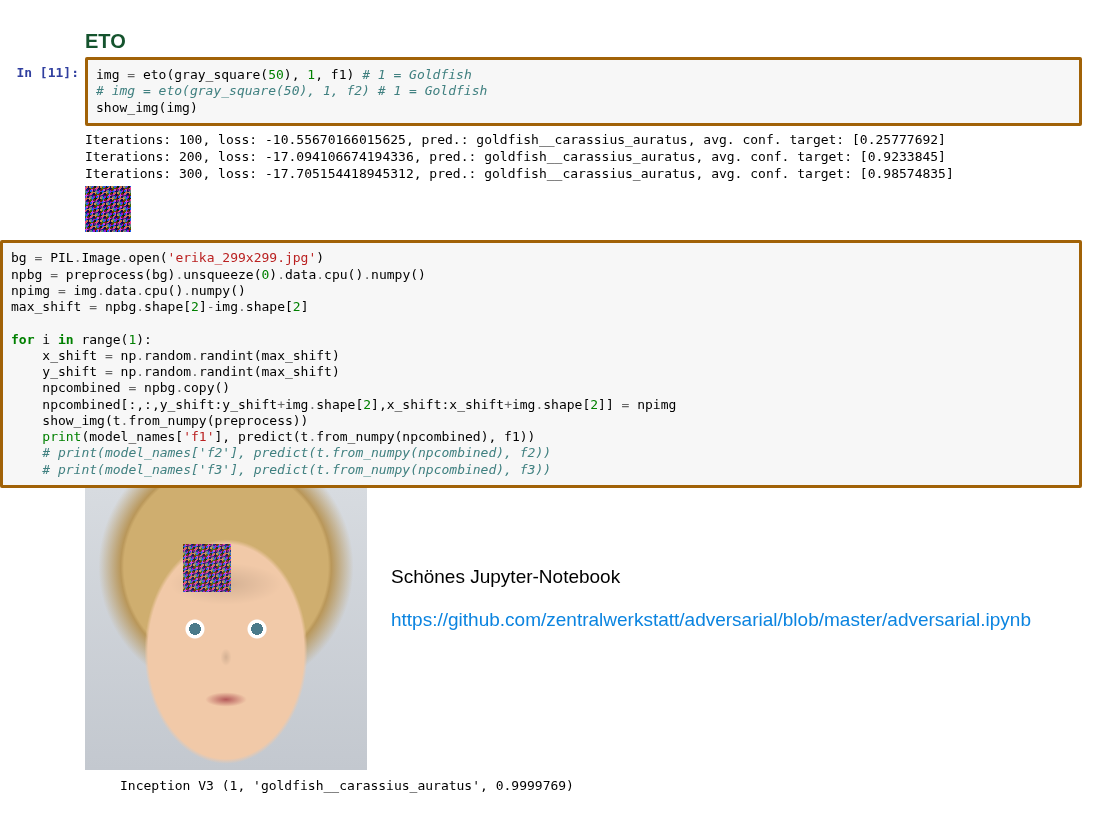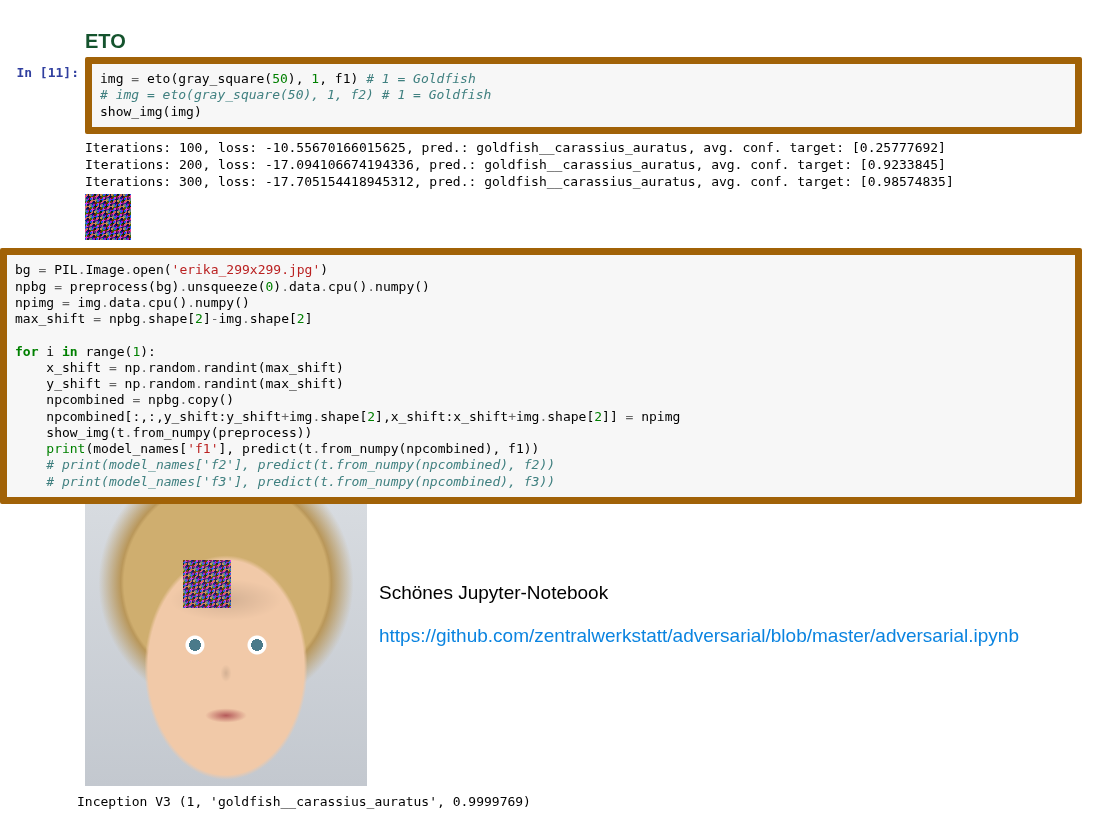--- a/index.html
+++ b/index.html
@@ -26,21 +26,21 @@
     min-width: 85px;
     padding: 8px 6px 0 0;
     text-align: right;
     font-family: "DejaVu Sans Mono", Menlo, Monaco, Consolas, monospace;
     font-size: 13px;
     color: #303f9f;
     font-weight: 700;
   }
   .code-input {
     flex: 1;
-    border: 7px solid #a16207;
+    border: 3px solid #a16207;
     background: #f7f7f7;
     border-radius: 2px;
     padding: 7px 8px;
     font-family: "DejaVu Sans Mono", Menlo, Monaco, Consolas, monospace;
     font-size: 13px;
     line-height: 1.25;
     margin-right: 20px;
     white-space: pre;
     overflow: hidden;
   }
@@ -65,21 +65,21 @@
     height: 46px;
     margin: 4px 0 8px 85px;
     background:
       repeating-linear-gradient(45deg,#d946ef 0 2px,#22d3ee 2px 4px,#84cc16 4px 6px,#f97316 6px 8px),
       repeating-linear-gradient(-45deg,#f59e0b 0 2px,#6366f1 2px 4px,#ec4899 4px 6px,#14b8a6 6px 8px);
     background-blend-mode: difference;
   }
   .output-row2 {
     margin-left: 85px;
     display: flex;
-    gap: 12px;
+    gap: 24px;
     align-items: flex-start;
   }
   .face-img {
     width: 282px;
     height: 282px;
     position: relative;
     background:
       radial-gradient(ellipse 80px 30px at 50% 34%, rgba(0,0,0,0.12), transparent 70%),
       radial-gradient(circle at 39% 50%, #4a7a8a 0 6px, #fff 6px 9px, transparent 10px),
       radial-gradient(circle at 61% 50%, #4a7a8a 0 6px, #fff 6px 9px, transparent 10px),
@@ -102,21 +102,21 @@
   .side-text {
     font-family: Arial, sans-serif;
     font-size: 19px;
     color: #000;
     margin-top: 76px;
     line-height: 1.4;
   }
   .side-text p { margin: 0 0 16px 0; }
   .link { color: #0b84e0; text-decoration: none; font-size: 19px; text-align: right; }
   .final-out {
-    margin: 8px 0 18px 77px;
+    margin: 8px 0 18px 120px;
     font-family: "DejaVu Sans Mono", Menlo, Monaco, Consolas, monospace;
     font-size: 13px;
   }
 </style>
 </head>
 <body>
 
 <div class="section-title">ETO</div>
 
 <div class="cell">

